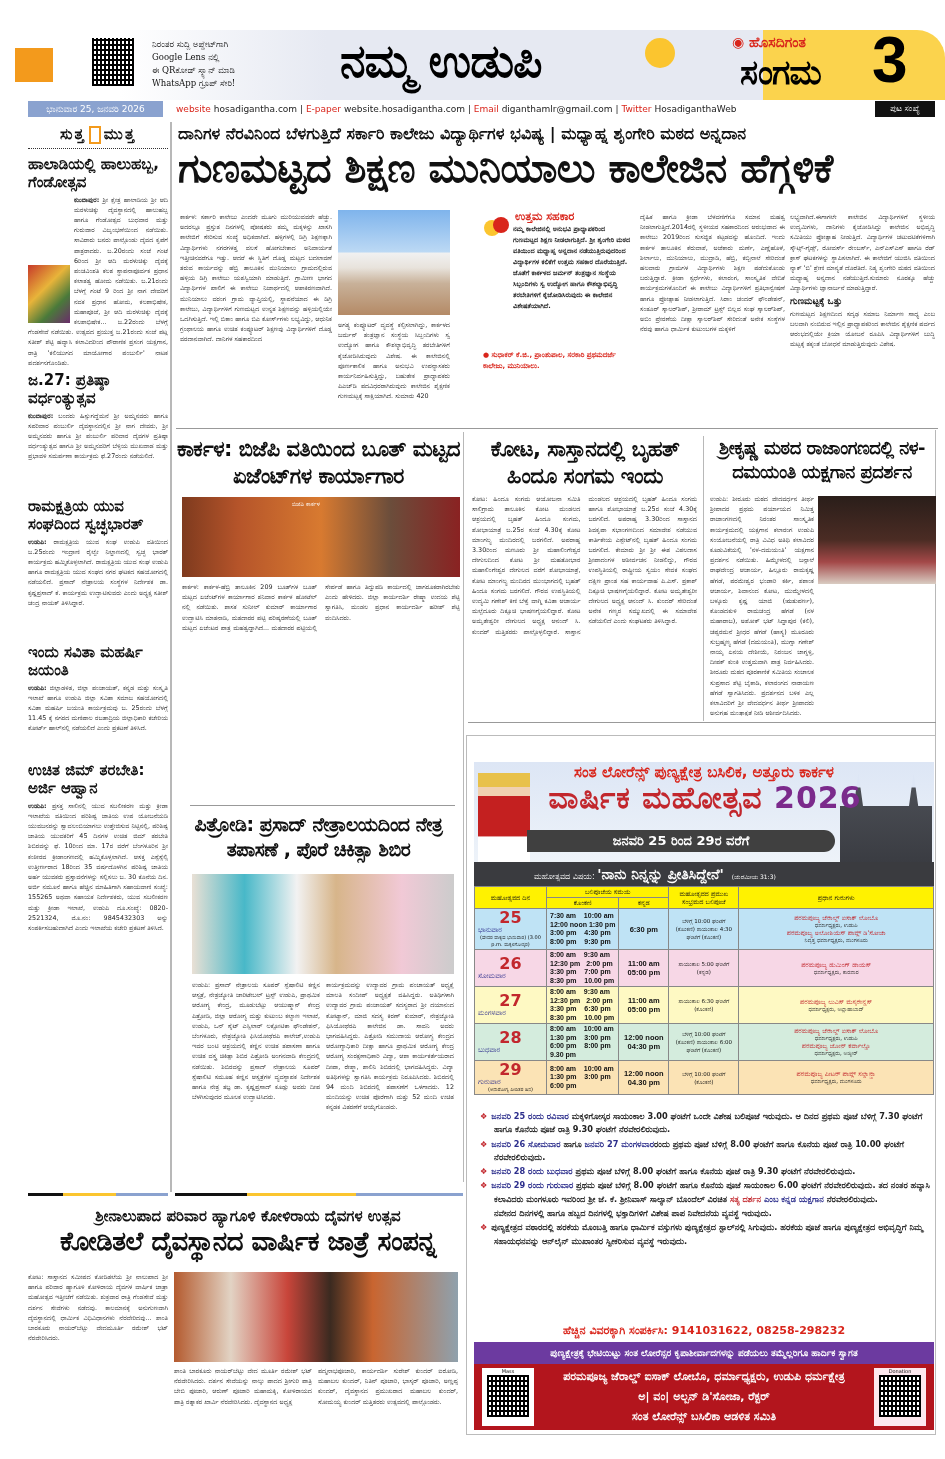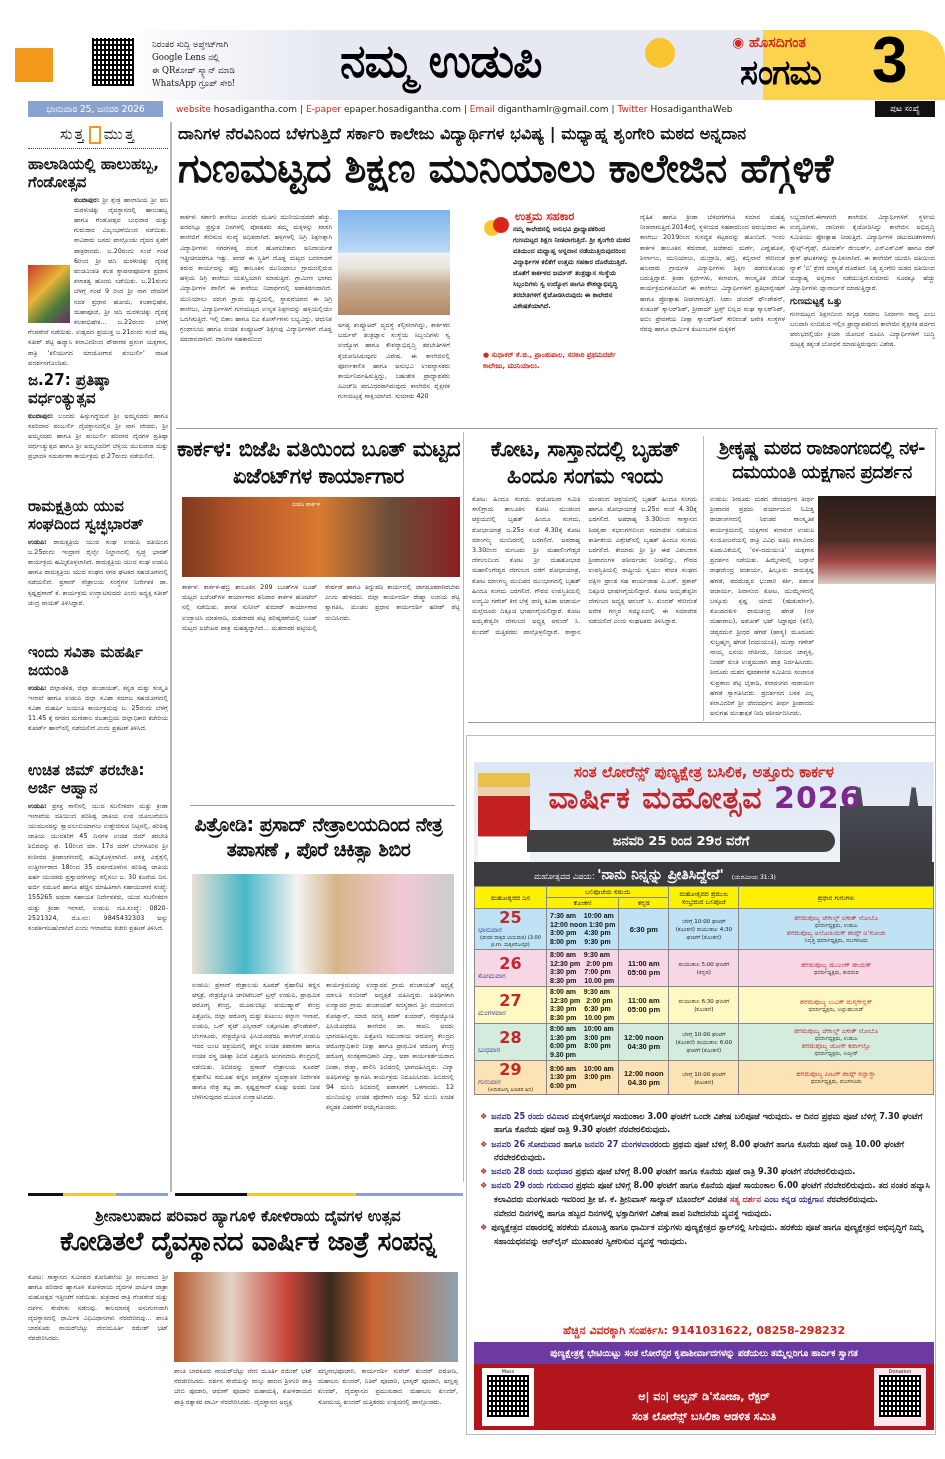--- a/index.html
+++ b/index.html
@@ -19,21 +19,21 @@
 .brand-big{left:740px;top:52px;font-size:34px;font-weight:bold;color:#000;letter-spacing:-1px}
 .page-num{left:872px;top:28px;font-size:64px;font-weight:bold;color:#000;font-family:"Liberation Sans",sans-serif;line-height:64px}
 .infobar{left:0;top:101px;width:945px;height:16px;font-size:9px;line-height:16px}
 .infobar .date{left:28px;top:0;width:135px;height:16px;background:#8aa2cf;color:#fff;text-align:center}
 .infobar .links{left:168px;top:0;width:700px;height:16px;color:#222;padding-left:8px}
 .infobar .links .lab{color:#d9251b}
 .infobar .pg{left:875px;top:0;width:60px;height:16px;background:#111;color:#fff;text-align:center;font-size:8px}
 
 .rule-v{width:2px;background:#b8b8b8}
 .col-left{left:28px;top:125px;width:140px}
-.section-head{font-size:15px;font-weight:normal;text-align:center;border-bottom:1px dotted #333;padding-bottom:4px;margin-bottom:6px;letter-spacing:2px}
+.section-head{font-size:15px;font-weight:bold;text-align:center;border-bottom:1px dotted #333;padding-bottom:4px;margin-bottom:6px;letter-spacing:2px}
 .section-head .door{display:inline-block;width:12px;height:18px;border:2px solid #f39a1c;vertical-align:middle;margin:0 3px;background:#fff}
 .hl-left{font-size:15px;font-weight:bold;line-height:18px;margin:6px 0 4px}
 .body-s{font-size:6.4px;line-height:10.2px;color:#222;text-align:justify}
 .body-s b{font-weight:bold}
 .thumb{width:42px;height:58px;float:left;margin:2px 4px 2px 0;background:linear-gradient(135deg,#c73a2a,#e8b43a 40%,#4a7a3a 70%,#6b2c6b)}
 
 .kicker{left:178px;top:124px;width:762px;font-size:16px;font-weight:bold;color:#111;white-space:nowrap}
 .headline-main{left:178px;top:143px;width:762px;font-size:40px;font-weight:bold;line-height:50px;white-space:nowrap;letter-spacing:-0.5px}
 .college-photo{left:338px;top:210px;width:112px;height:105px;background:linear-gradient(180deg,#7fb4ec 0,#bcd9f4 40%,#f1f1f1 41%,#e8e3dc 55%,#c8b199 70%,#b48a66 100%)}
 .quote-mark{left:483px;top:212px;width:26px;height:26px}
@@ -105,21 +105,21 @@
 <div class="abs brand-small">◉ <span>ಹೊಸದಿಗಂತ</span></div>
 <div class="abs brand-big">ಸಂಗಮ</div>
 <div class="abs page-num">3</div>
 
 <div class="abs infobar">
   <div class="abs date">ಭಾನುವಾರ 25, ಜನವರಿ 2026</div>
   <div class="abs links">
     <span class="lab">website</span>
     <span>hosadigantha.com</span> |
     <span class="lab">E-paper</span>
-    <span>epaper.hosadigantha.com</span> |
+    <span>website.hosadigantha.com</span> |
     <span class="lab">Email</span>
     <span>diganthamlr@gmail.com</span> |
     <span class="lab">Twitter</span>
     <span>HosadiganthaWeb</span>
   </div>
   <div class="abs pg">ಪುಟ ಸಂಖ್ಯೆ</div>
 </div>
 
 <div class="abs rule-v" style="left:170px;top:122px;height:1070px"></div>
 <div class="abs rule-v" style="left:463px;top:432px;height:750px;width:1px"></div>
@@ -327,19 +327,20 @@
   <p style="padding-left:14px;text-indent:0"><span>ನವೇನದ ದಿನಗಳಲ್ಲಿ ಹಾಗೂ ಹಬ್ಬದ ದಿನಗಳಲ್ಲಿ ಭಕ್ತಾದಿಗಳಿಗೆ ವಿಶೇಷ ಪಾಪ ನಿವೇದನೆಯ ವ್ಯವಸ್ಥೆ ಇರುವುದು.</span></p>
   <p><span class="star">❖</span><span>ಪುಣ್ಯಕ್ಷೇತ್ರದ ವಠಾರದಲ್ಲಿ ಹರಕೆಯ ಮೊಂಬತ್ತಿ ಹಾಗೂ ಧಾರ್ಮಿಕ ವಸ್ತುಗಳು ಪುಣ್ಯಕ್ಷೇತ್ರದ ಸ್ಟಾಲ್‌ನಲ್ಲಿ ಸಿಗುವುದು. ಹರಕೆಯ ಪೂಜೆ ಹಾಗೂ ಪುಣ್ಯಕ್ಷೇತ್ರದ ಅಭಿವೃದ್ಧಿಗೆ ನಿಮ್ಮ ಸಹಾಯಧನವನ್ನು ಆನ್‌ಲೈನ್ ಮುಖಾಂತರ ಸ್ವೀಕರಿಸುವ ವ್ಯವಸ್ಥೆ ಇರುವುದು.</span></p>
 </div>
 <div class="abs contact">ಹೆಚ್ಚಿನ ವಿವರಕ್ಕಾಗಿ ಸಂಪರ್ಕಿಸಿ: 9141031622, 08258-298232</div>
 <div class="abs welcome">ಪುಣ್ಯಕ್ಷೇತ್ರಕ್ಕೆ ಭೇಟಿಯಿಟ್ಟು ಸಂತ ಲೋರೆನ್ಸರ ಕೃಪಾಶೀರ್ವಾದಗಳನ್ನು ಪಡೆಯಲು ತಮ್ಮೆಲ್ಲರಿಗೂ ಹಾರ್ದಿಕ ಸ್ವಾಗತ</div>
 <div class="abs ad-foot">
   <div class="abs qrbox" style="left:8px;top:4px">
       <div class="lbl">Mass</div>
       <div class="code"></div>
     </div>
+  <div class="ln" style="top:6px;font-size:11px">ಪರಮಪೂಜ್ಯ ಜೆರಾಲ್ಡ್ ಐಸಾಕ್ ಲೋಬೊ, ಧರ್ಮಾಧ್ಯಕ್ಷರು, ಉಡುಪಿ ಧರ್ಮಕ್ಷೇತ್ರ</div>
   <div class="ln" style="top:46px;font-size:11px">ಸಂತ ಲೋರೆನ್ಸ್ ಬಸಿಲಿಕಾ ಆಡಳಿತ ಸಮಿತಿ</div>
   <div class="ln" style="top:26px;font-size:11px">ಅ| ವಂ| ಅಲ್ಬನ್ ಡಿ'ಸೋಜಾ, ರೆಕ್ಟರ್</div>
   <div class="abs qrbox" style="left:400px;top:4px;background:#fde8ee">
       <div class="lbl">Donation</div>
       <div class="code"></div>
     </div>
 </div>
 
 </body></html>

